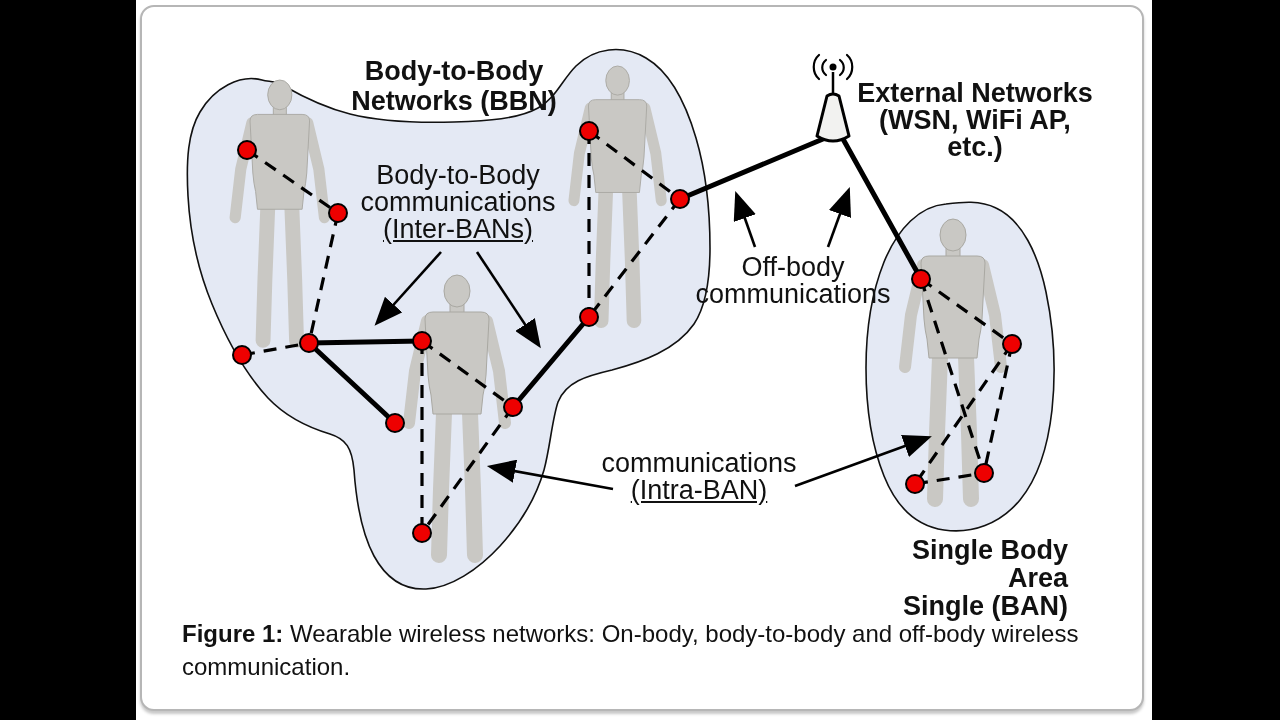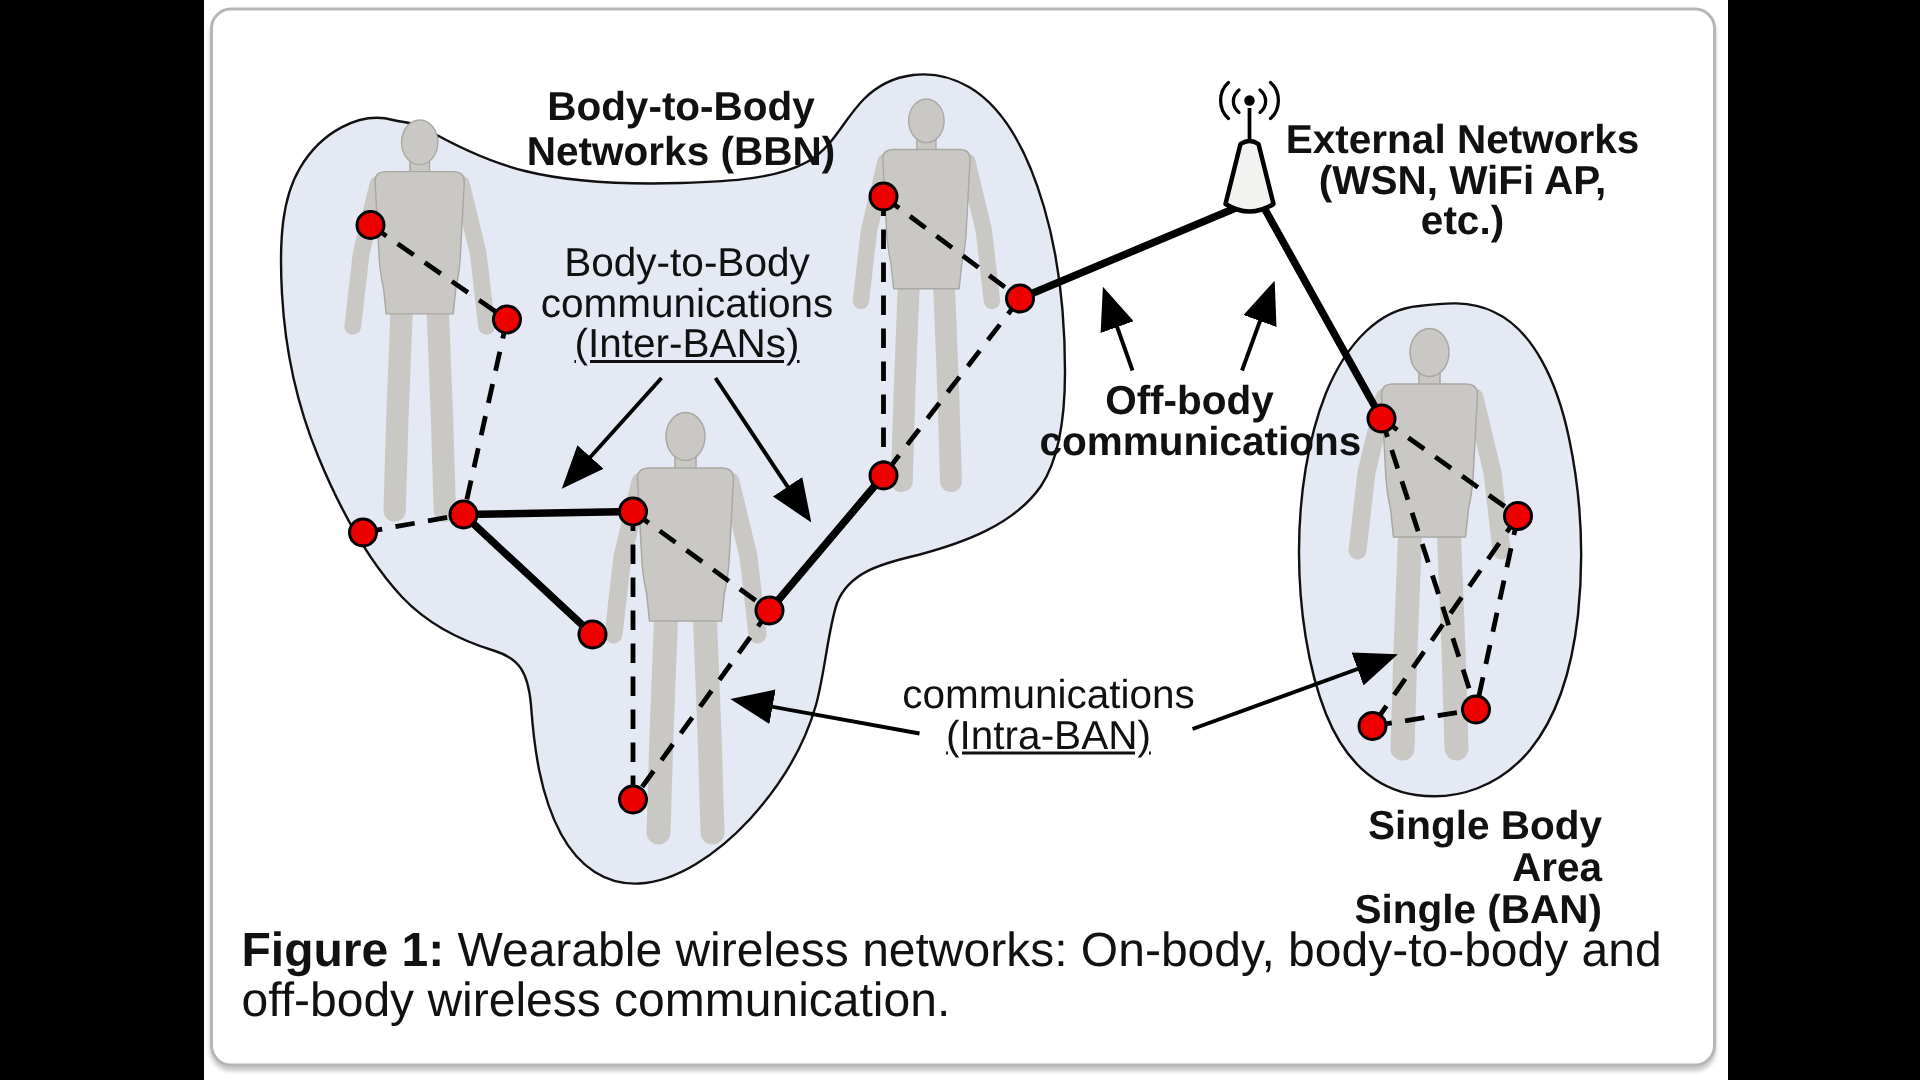--- a/index.html
+++ b/index.html
@@ -32,22 +32,22 @@
   .antenna-cone{fill:#f2f2f0;stroke:#000;stroke-width:3;stroke-linejoin:round;}
   .antenna-rod{stroke:#000;stroke-width:2.5;}
   .antenna-dot{fill:#000;}
   .wave{stroke:#000;stroke-width:2.2;fill:none;stroke-linecap:round;}
 
   
   .lbl{position:absolute;color:#111;text-align:center;font-size:27px;line-height:27px;}
   .lbl.bold{font-weight:bold;line-height:30px;}
   .lbl .u{text-decoration:underline;}
   .caption{
-    position:absolute;left:161px;top:617px;width:960px;
-    font-size:32px;line-height:33px;color:#111;text-align:left;
+    position:absolute;left:182px;top:617px;width:960px;
+    font-size:24px;line-height:33px;color:#111;text-align:left;
   }
   .caption .b{font-weight:bold;}
 </style>
 </head>
 <body>
 
 <div class="content-area"></div>
 <div class="figure-panel"></div>
 
 <svg class="diagram" id="diagram-svg" viewBox="0 0 1280 720">
@@ -184,21 +184,21 @@
   <div>Body-to-Body</div>
   <div>communications</div>
   <div class="u">(Inter-BANs)</div>
 </div>
 
 <div class="lbl bold" style="left:853px;top:80px;width:244px;line-height:27px;">
   <div>External Networks</div>
   <div>(WSN, WiFi AP, etc.)</div>
 </div>
 
-<div class="lbl" style="left:693px;top:254px;width:200px;font-weight:bold;">
+<div class="lbl" style="left:693px;top:254px;width:200px;">
   <div>Off-body</div>
   <div>communications</div>
 </div>
 
 <div class="lbl" style="left:599px;top:450px;width:200px;">
   <div>communications</div>
   <div class="u">(Intra-BAN)</div>
 </div>
 
 <div class="lbl bold" style="left:848px;top:536px;width:220px;line-height:28px;text-align:right;">

